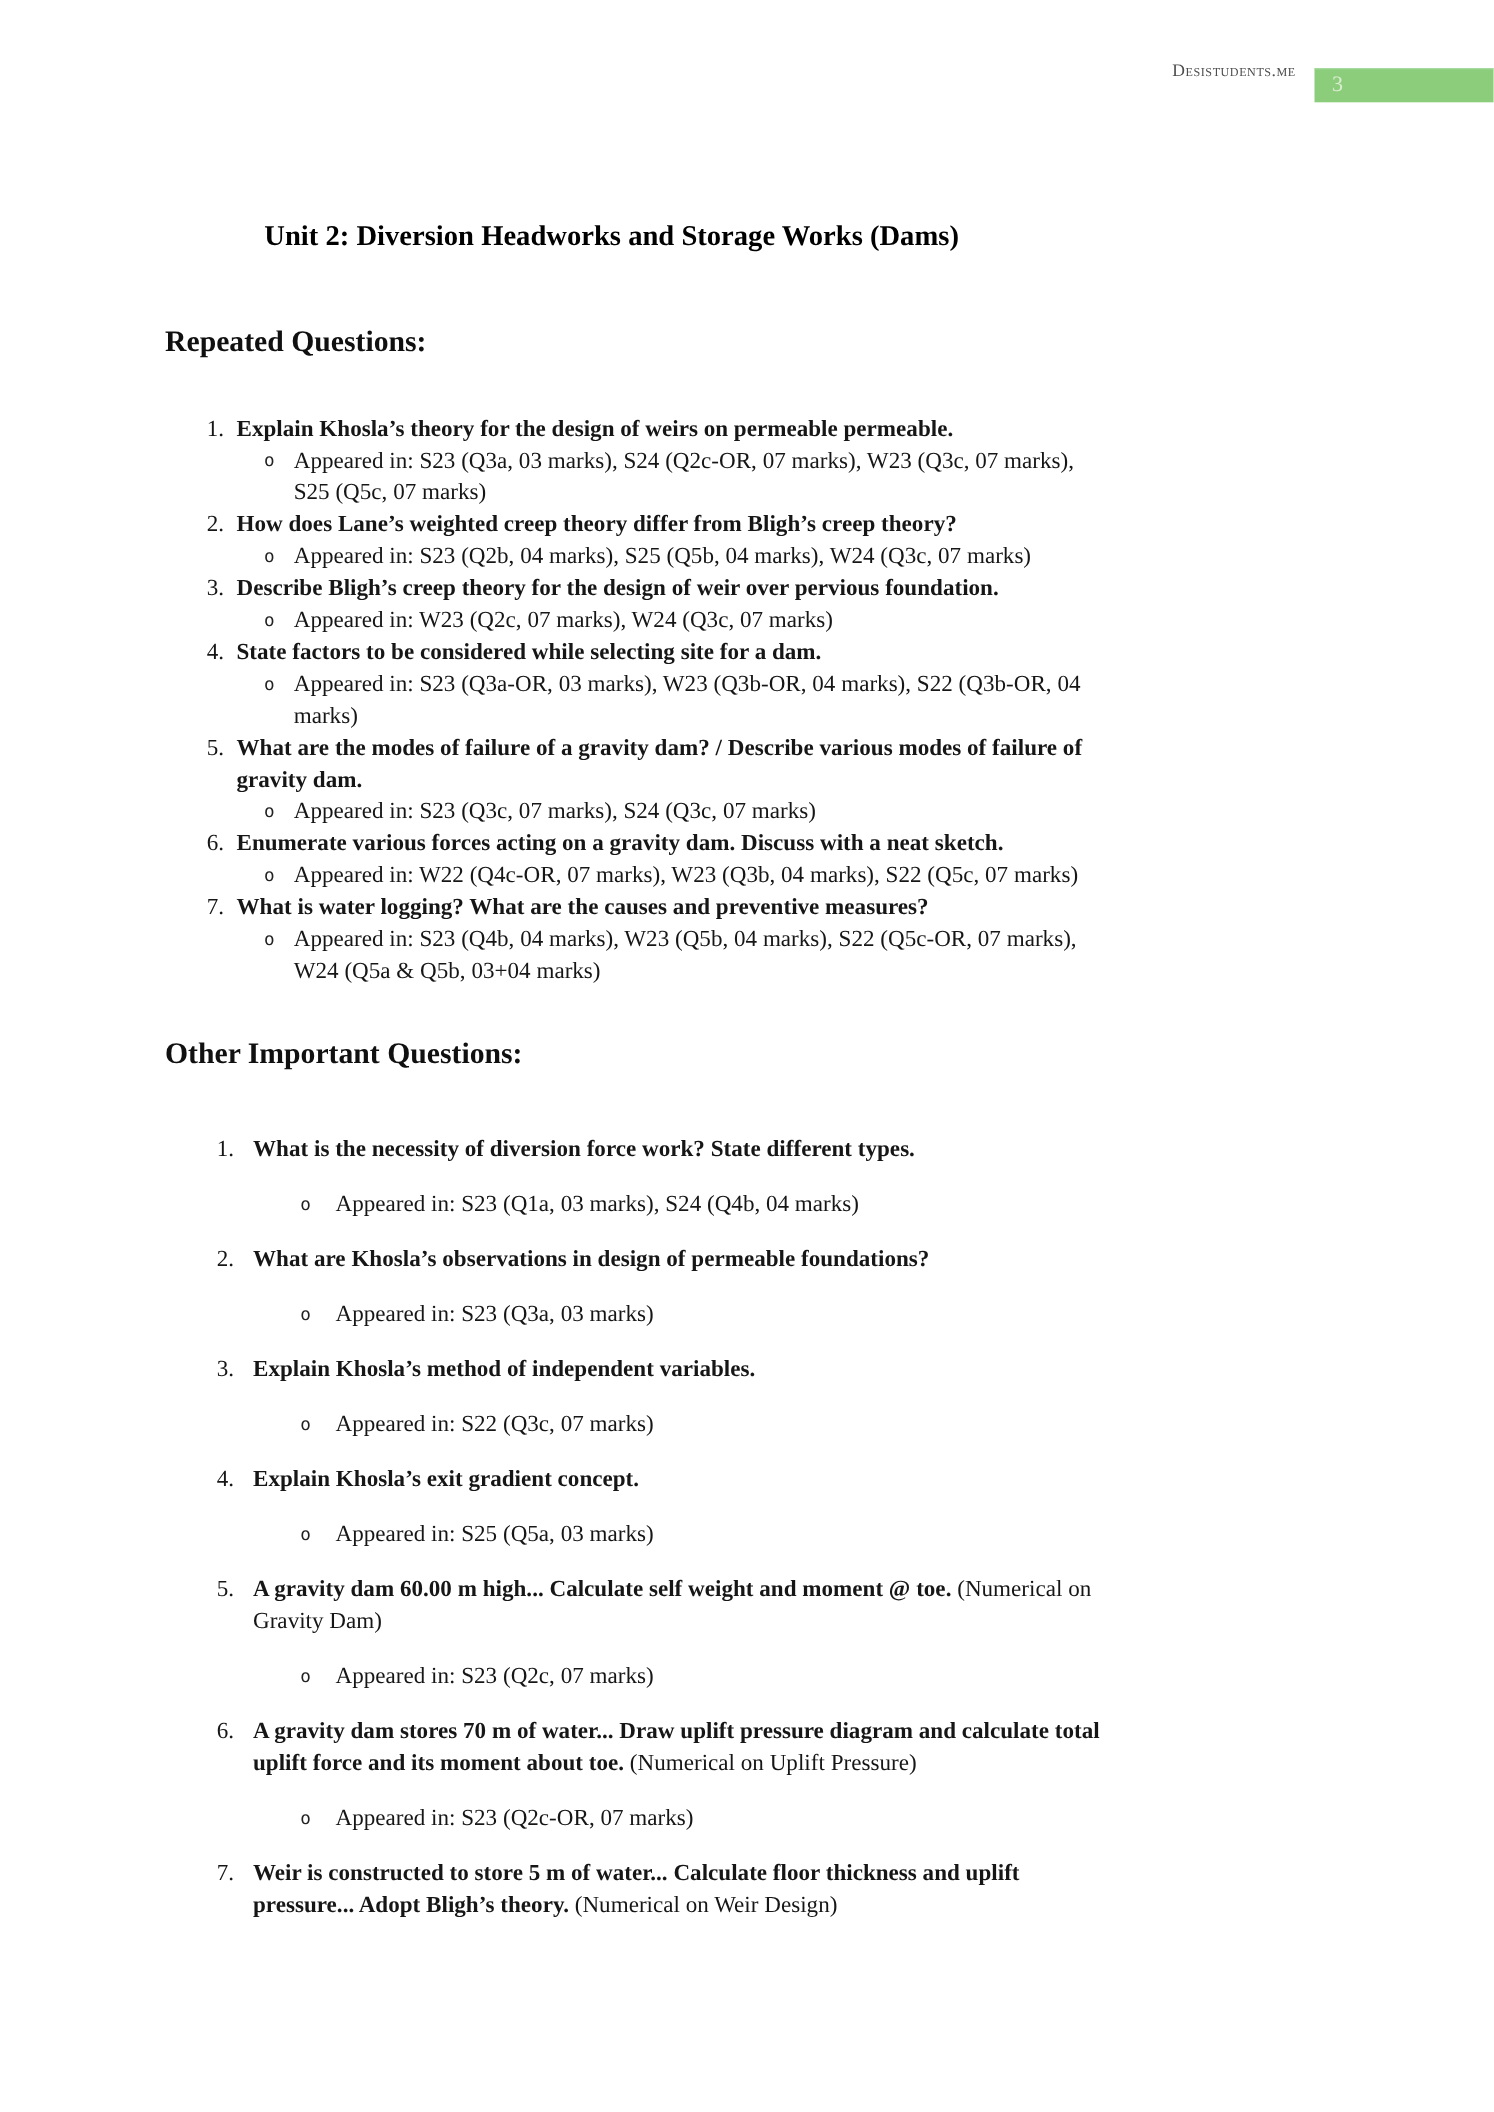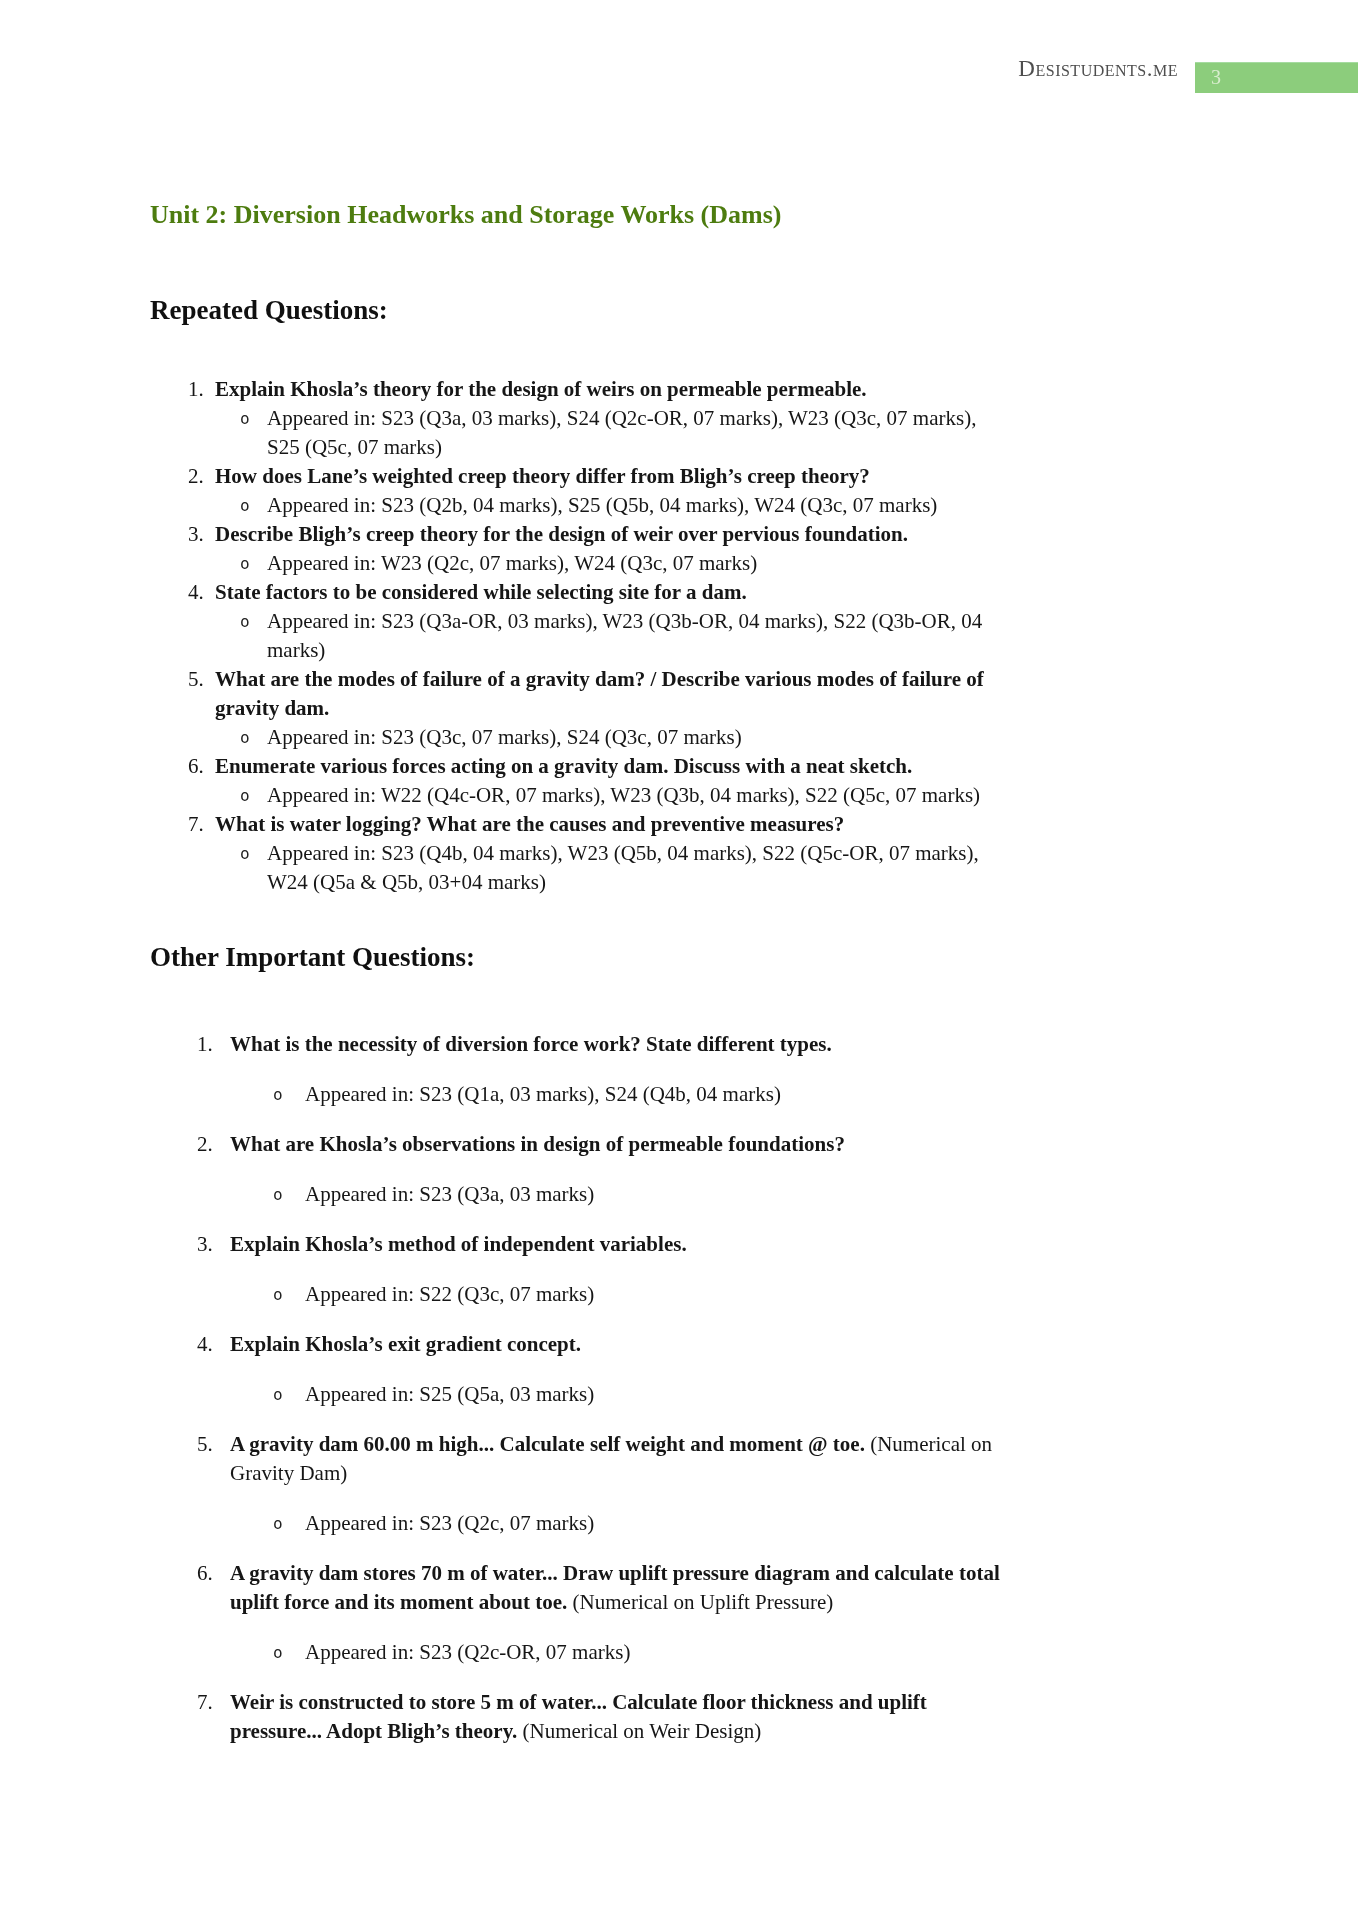--- a/index.html
+++ b/index.html
@@ -8,43 +8,43 @@
     font-family:"Liberation Serif", serif;
     color:#161616;
     -webkit-font-smoothing:antialiased;
   }
   .page { position:relative; width:1358px; height:1920px; overflow:hidden; background:#ffffff; }
 
   
   .site {
     position:absolute; top:56px; right:180px;
     font-variant:small-caps;
-    font-size:23px; letter-spacing:0.5px;
+    font-size:16px; letter-spacing:0.5px;
     color:#4e4e4e;
   }
   .badge {
     position:absolute; top:62px; right:0;
     width:163px; height:30px;
     background:#8ccd7c;
     border-top:1px solid #a5dba0;
   }
   .badge span {
     display:block; padding-left:16px;
     font-size:20px; line-height:29px;
     color:#d9edcf;
   }
 
   
   .content { padding:0 148px 0 150px; }
 
   .title {
     margin:0; padding-top:198px;
-    width:812px; 
+    width:812px; text-align:center;
     font-size:26px; font-weight:bold; line-height:34px;
-    color:#4d7c0f;
+    color:#000000;
   }
 
   .sec-heading {
     margin:0; font-size:27px; font-weight:bold; line-height:29px; color:#101010;
   }
   .s1h { margin-top:64px; }
   .s2h { margin-top:46px; margin-bottom:58px; }
 
   .list { font-size:21px; line-height:29px; }
   .s1 { margin-top:50px; }

